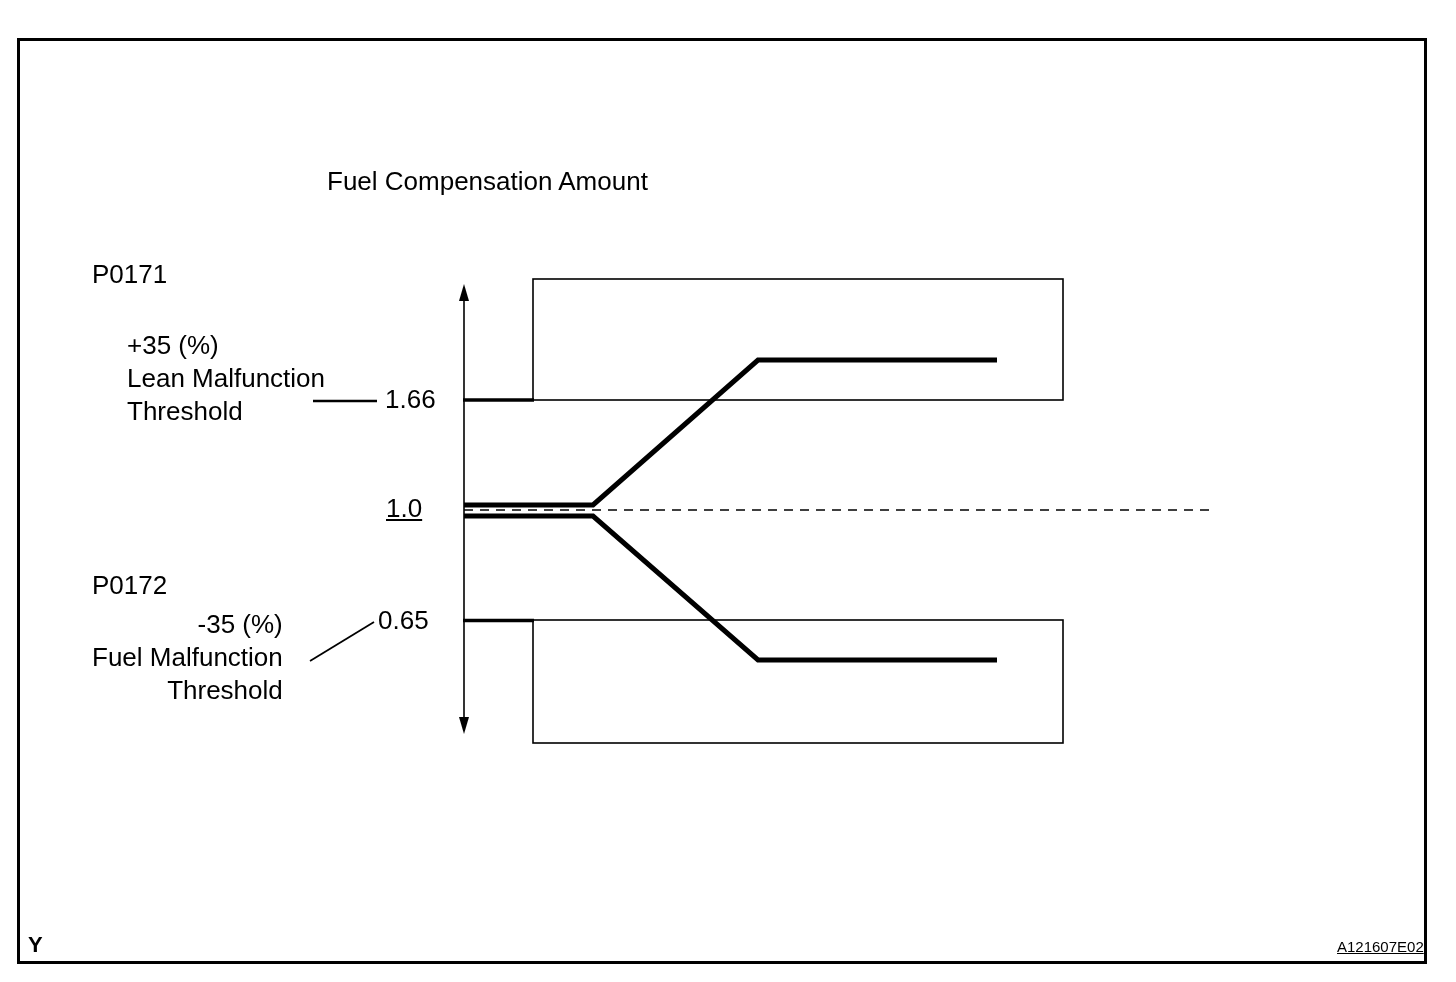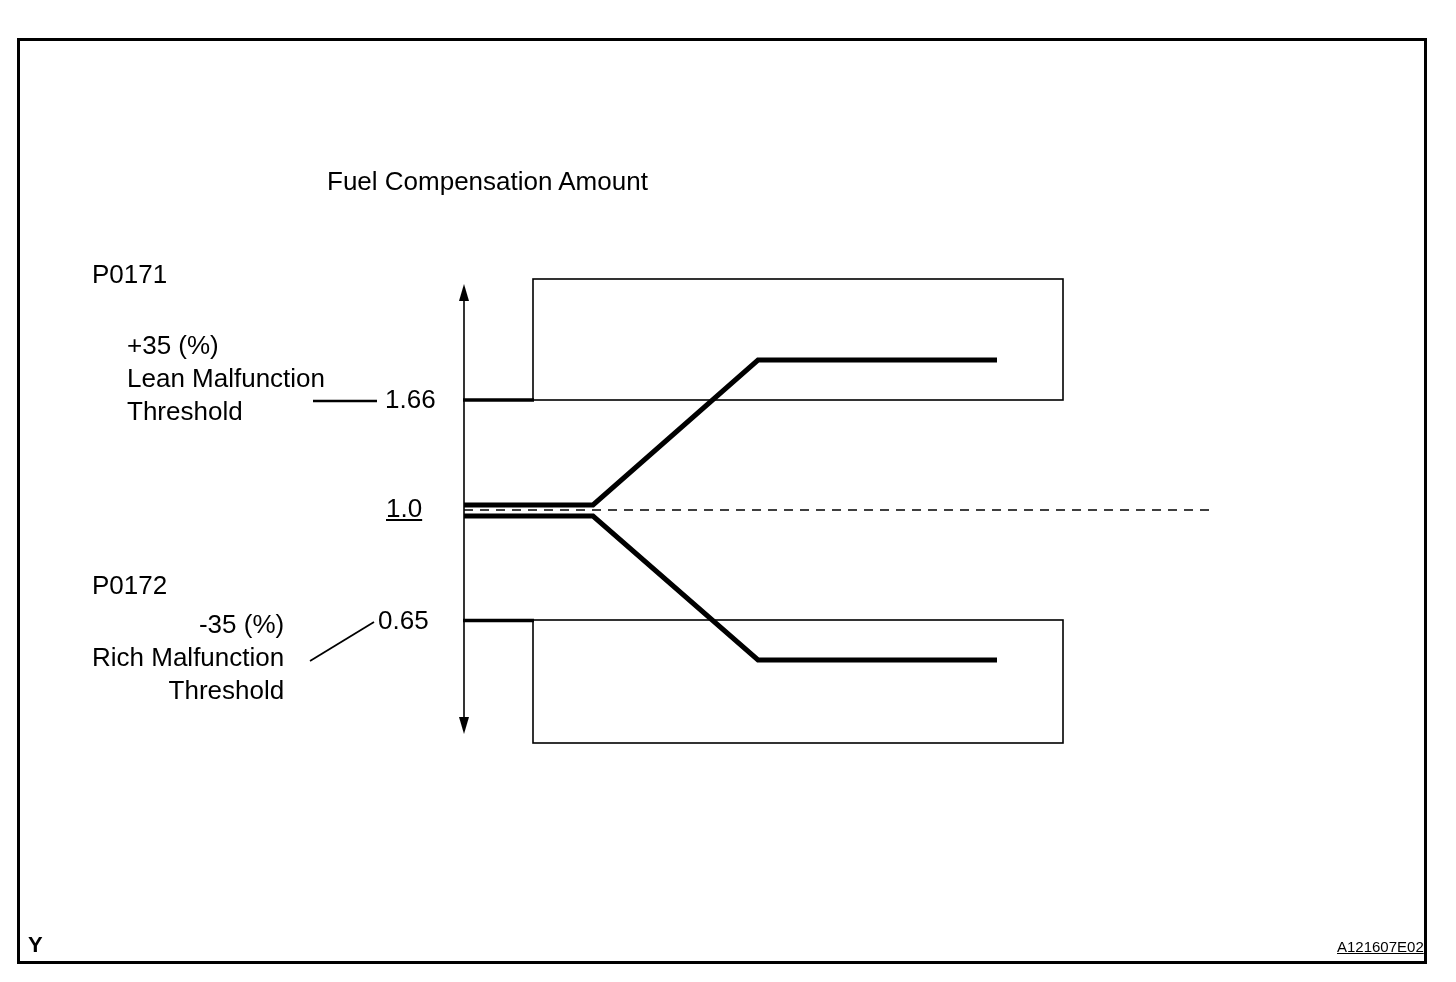--- a/index.html
+++ b/index.html
@@ -108,21 +108,21 @@
   </div>
 
   <div class="lbl lean-value">1.66</div>
 
   <div class="lbl center-value">1.0</div>
 
   <div class="lbl rich-code">P0172</div>
 
   <div class="lbl-block rich-block">
     <div>-35 (%)</div>
-    <div>Rich Malfunction</div>
+    <div>Fuel Malfunction</div>
     <div>Threshold</div>
   </div>
 
   <div class="lbl rich-value">0.65</div>
 
   <div class="lbl footer-y">Y</div>
 
   <div class="lbl figure-id">A121607E02</div>
 
 </div>

